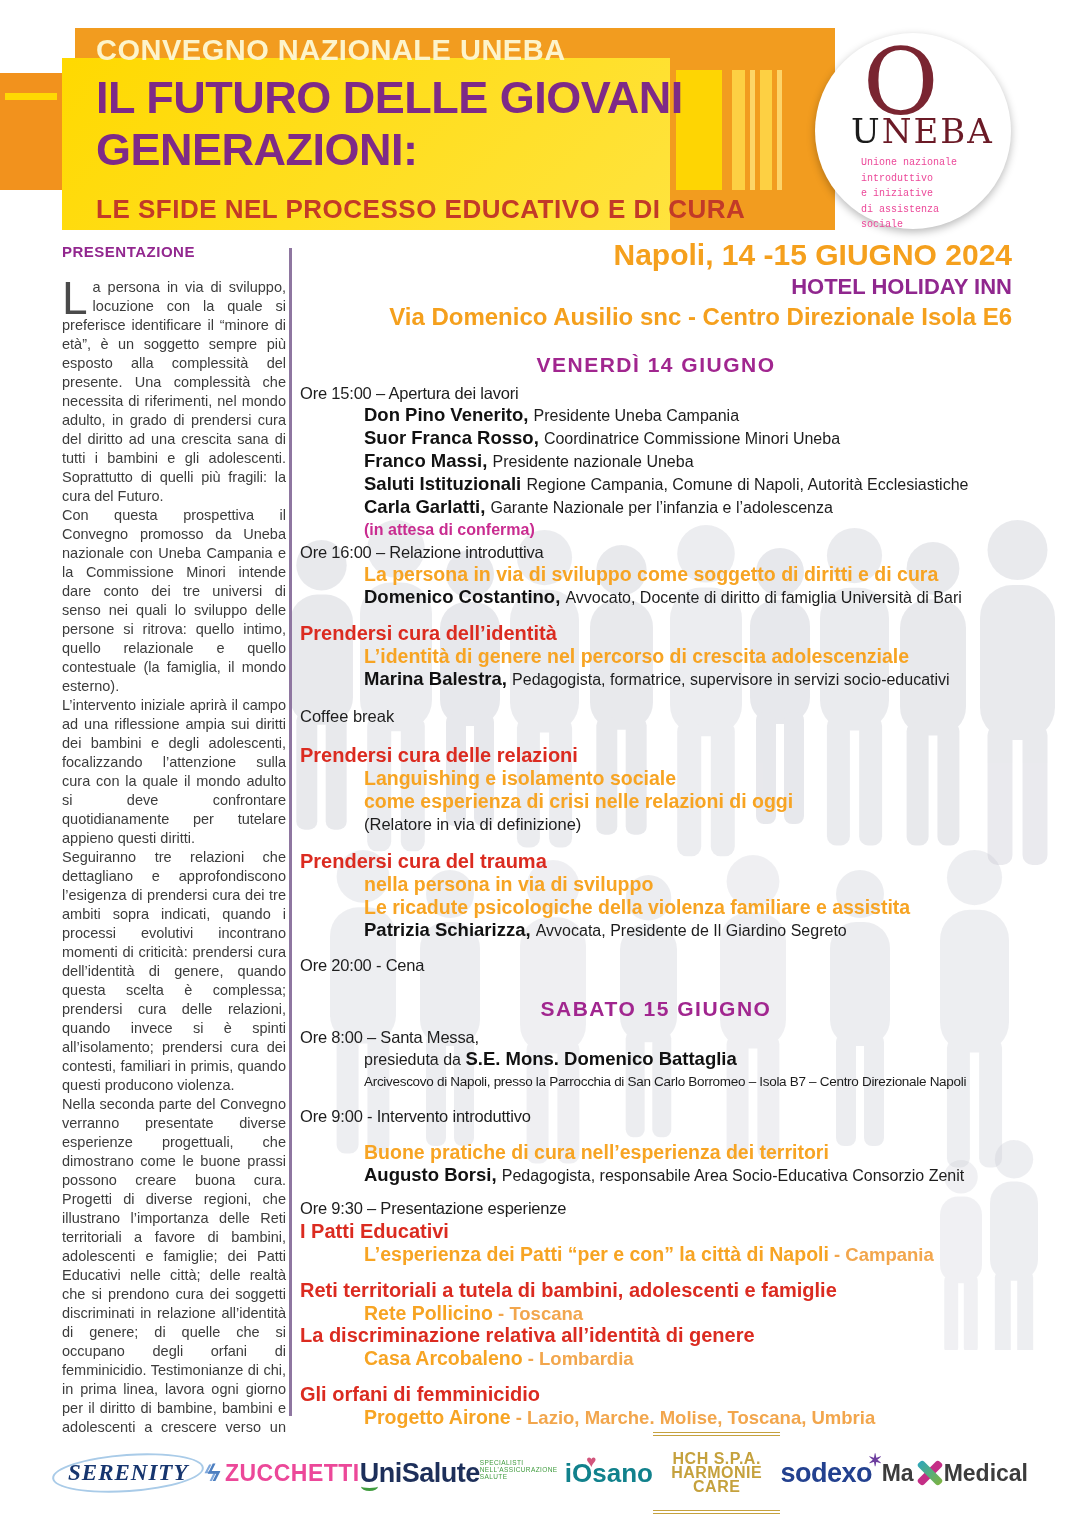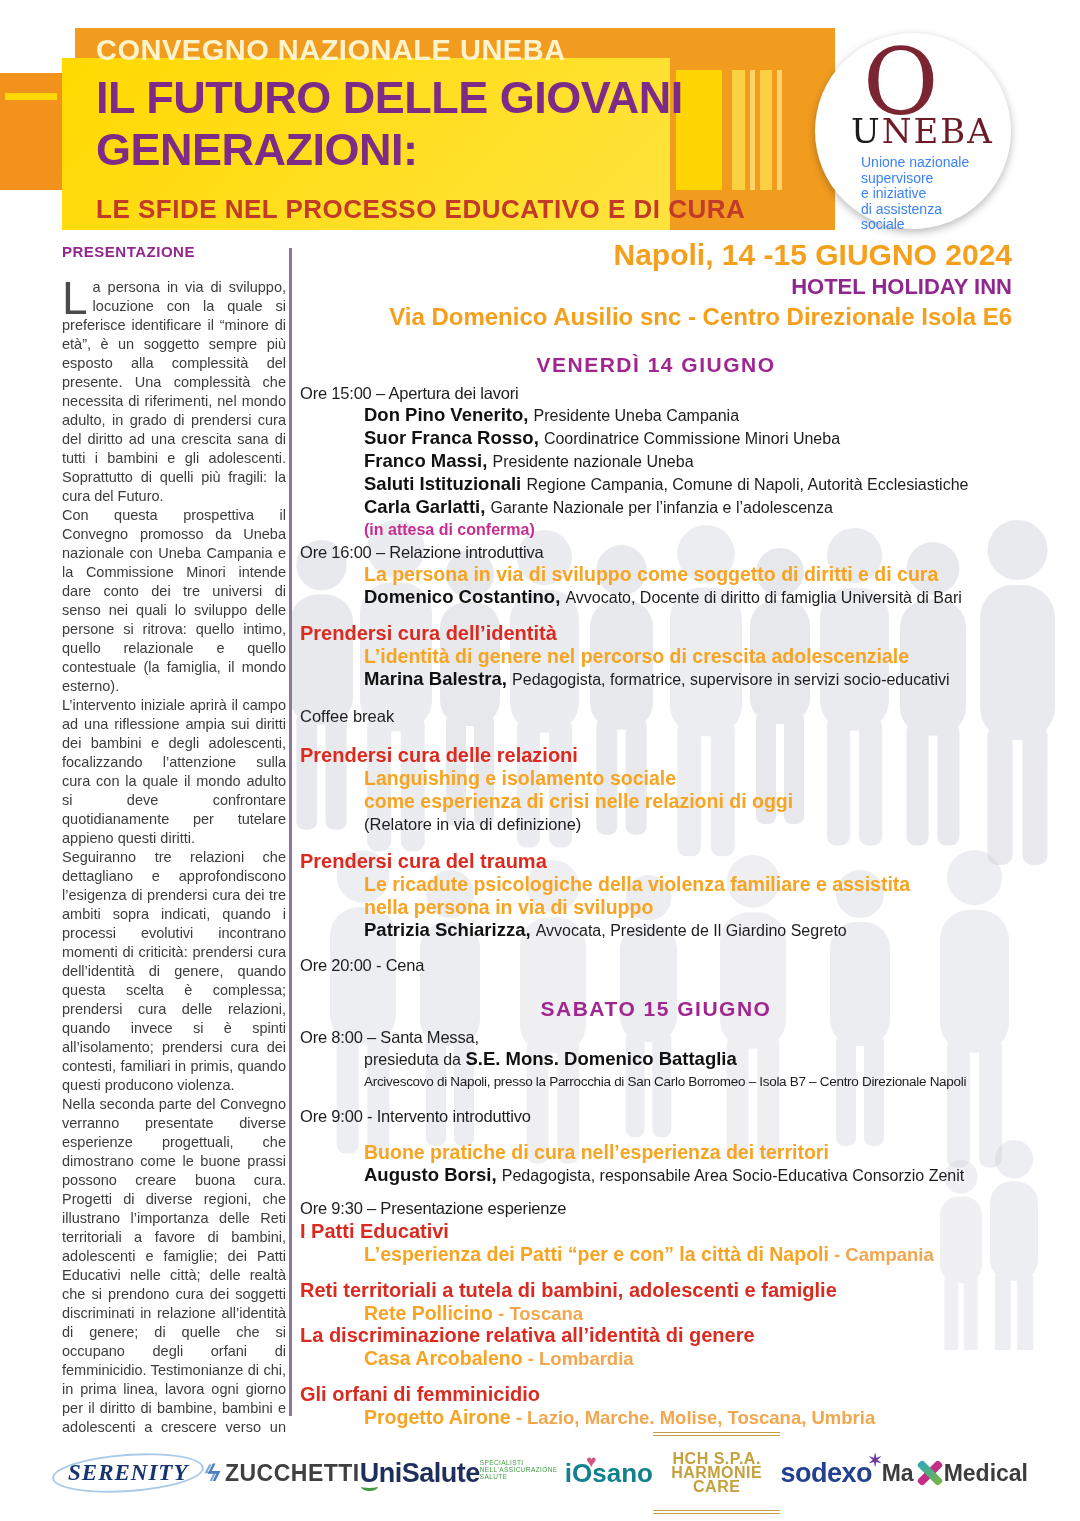--- a/index.html
+++ b/index.html
@@ -26,22 +26,22 @@
   .st4{width:12px;background:#FFD94A;opacity:.85;margin-right:5px;}
   .st5{width:5px;background:#FFE27A;opacity:.8;}
 
   .uneba-circle{position:absolute;left:815px;top:33px;width:196px;height:196px;border-radius:50%;
                 background:#fff;box-shadow:0 3px 8px rgba(0,0,0,.28);}
   .uneba-O{position:absolute;left:48px;top:0px;font-family:"DejaVu Serif",serif;
            font-size:92px;color:#7A2531;line-height:100px;}
   .uneba-word{position:absolute;left:36px;top:78px;font-family:"DejaVu Serif",serif;
               font-size:34px;letter-spacing:2px;color:#6B1A26;}
   .uneba-word .u1{color:#1b1b1b;}
-  .uneba-tag{position:absolute;left:46px;top:122px;font-family:Liberation Sans, sans-serif;
-             font-size:14px;line-height:15.5px;color:#3b82f6;}
+  .uneba-tag{position:absolute;left:46px;top:122px;font-family:Liberation Mono, monospace;
+             font-size:10px;line-height:15.5px;color:#ec4899;}
 
   
   .pres-head{position:absolute;left:62px;top:243px;font-size:15px;font-weight:800;
              color:#92278F;letter-spacing:.5px;}
   .pres-body{position:absolute;left:62px;top:278px;width:224px;font-size:14.5px;line-height:19px;
              color:#3c3c3c;text-align:justify;}
   .pres-body p{margin:0;}
   .pres-body p.dropcap::first-letter{font-size:46px;line-height:36px;float:left;
              padding:2px 5px 0 0;color:#4a4a4a;}
   .vdivider{position:absolute;left:289px;top:248px;width:2.5px;height:1168px;background:#8E76A0;}
@@ -73,21 +73,21 @@
   
   .sponsors{position:absolute;left:52px;right:52px;top:1438px;height:70px;display:flex;
             align-items:center;justify-content:space-between;background:#fff;z-index:2;}
   .logo{display:flex;align-items:center;}
   .serenity-wrap{position:relative;padding:6px 16px;}
   .serenity-ellipse{position:absolute;inset:0;border:2px solid #A9CBE8;border-radius:50%;transform:rotate(-4deg);}
   .serenity-txt{position:relative;font-family:"Liberation Serif",serif;font-style:italic;font-weight:700;
                 font-size:23px;color:#16356E;letter-spacing:1px;}
   .zucchetti-icon{font-size:24px;color:#7FA8DC;margin-right:4px;transform:skewX(-8deg);}
   .zucchetti-icon b{color:#4D7FC0;margin-left:-9px;}
-  .zucchetti-txt{font-size:23px;font-weight:800;color:#404040;letter-spacing:.5px;}
+  .zucchetti-txt{font-size:23px;font-weight:800;color:#ec4899;letter-spacing:.5px;}
   .unisalute{display:flex;flex-direction:row;align-items:flex-start;position:relative;}
   .unisalute-txt{font-size:27px;font-weight:800;color:#1D2F5A;letter-spacing:-.5px;}
   .unisalute-u{position:absolute;left:1px;top:24px;width:17px;height:6px;
                border-bottom:3px solid #3F9B3D;border-radius:50%;}
   .unisalute-tag{font-size:6.5px;color:#3F9B3D;letter-spacing:.4px;margin-top:1px;}
   .iosano{font-size:26px;font-weight:700;color:#11818C;position:relative;}
   .iosano .heart{font-size:17px;color:#D2557C;position:relative;top:-11px;margin:0 -4px 0 -6px;}
   .hch{text-align:center;font-size:16px;font-weight:800;color:#C5A13D;letter-spacing:.5px;
        line-height:14px;border-top:4px double #C5A13D;border-bottom:4px double #C5A13D;padding:16px 10px;}
   .sodexo{font-size:27px;font-weight:800;color:#23418F;letter-spacing:-.5px;position:relative;}
@@ -119,21 +119,21 @@
     <span>IL FUTURO DELLE GIOVANI</span><br>
     <span>GENERAZIONI:</span>
   </div>
   <div class="hdr-subtitle">LE SFIDE NEL PROCESSO EDUCATIVO E DI CURA</div>
 
   <div class="uneba-circle">
     <div class="uneba-O">O</div>
     <div class="uneba-word"><span class="u1">U</span><span>NEBA</span></div>
     <div class="uneba-tag">
       <div>Unione nazionale</div>
-      <div>supervisore</div>
+      <div>introduttivo</div>
       <div>e iniziative</div>
       <div>di assistenza</div>
       <div>sociale</div>
     </div>
   </div>
 
   <svg class="crowd" viewBox="0 0 790 830" xmlns="http://www.w3.org/2000/svg">
     <defs>
       <g id="person">
         <circle cx="15" cy="12" r="12"></circle>
@@ -193,22 +193,22 @@
         <div class="ln speaker ind"><span class="b">Domenico Costantino, </span><span class="r">Avvocato, Docente di diritto di famiglia Università di Bari</span></div>
         <div class="ln red" style="margin-top: 14px;"><span class="r">Prendersi cura dell’identità</span></div>
         <div class="ln orange ind"><span class="b">L’identità di genere nel percorso di crescita adolescenziale</span></div>
         <div class="ln speaker ind"><span class="b">Marina Balestra, </span><span class="r">Pedagogista, formatrice, supervisore in servizi socio-educativi</span></div>
         <div class="ln plain" style="margin-top: 16px;"><span class="r">Coffee break</span></div>
         <div class="ln red" style="margin-top: 18px;"><span class="r">Prendersi cura delle relazioni</span></div>
         <div class="ln orange ind"><span class="b">Languishing e isolamento sociale</span></div>
         <div class="ln orange ind"><span class="b">come esperienza di crisi nelle relazioni di oggi</span></div>
         <div class="ln plain ind"><span class="r">(Relatore in via di definizione)</span></div>
         <div class="ln red" style="margin-top: 16px;"><span class="r">Prendersi cura del trauma</span></div>
+        <div class="ln orange ind"><span class="b">nella persona in via di sviluppo</span></div>
         <div class="ln orange ind"><span class="b">Le ricadute psicologiche della violenza familiare e assistita</span></div>
-        <div class="ln orange ind"><span class="b">nella persona in via di sviluppo</span></div>
         <div class="ln speaker ind"><span class="b">Patrizia Schiarizza, </span><span class="r">Avvocata, Presidente de Il Giardino Segreto</span></div>
         <div class="ln time" style="margin-top: 14px;"><span class="r">Ore 20:00 - Cena</span></div>
         <div class="day-heading">SABATO 15 GIUGNO</div>
         <div class="ln time" style="margin-top: 6px;"><span class="r">Ore 8:00 – Santa Messa,</span></div>
         <div class="ln speaker ind"><span class="r">presieduta da </span><span class="b">S.E. Mons. Domenico Battaglia</span></div>
         <div class="ln small ind"><span class="r">Arcivescovo di Napoli, presso la Parrocchia di San Carlo Borromeo – Isola B7 – Centro Direzionale Napoli</span></div>
         <div class="ln time" style="margin-top: 14px;"><span class="r">Ore 9:00 - Intervento introduttivo</span></div>
         <div class="ln orange ind" style="margin-top: 16px;"><span class="b">Buone pratiche di cura nell’esperienza dei territori</span></div>
         <div class="ln speaker ind"><span class="b">Augusto Borsi, </span><span class="r">Pedagogista, responsabile Area Socio-Educativa Consorzio Zenit</span></div>
         <div class="ln time" style="margin-top: 12px;"><span class="r">Ore 9:30 – Presentazione esperienze</span></div>

